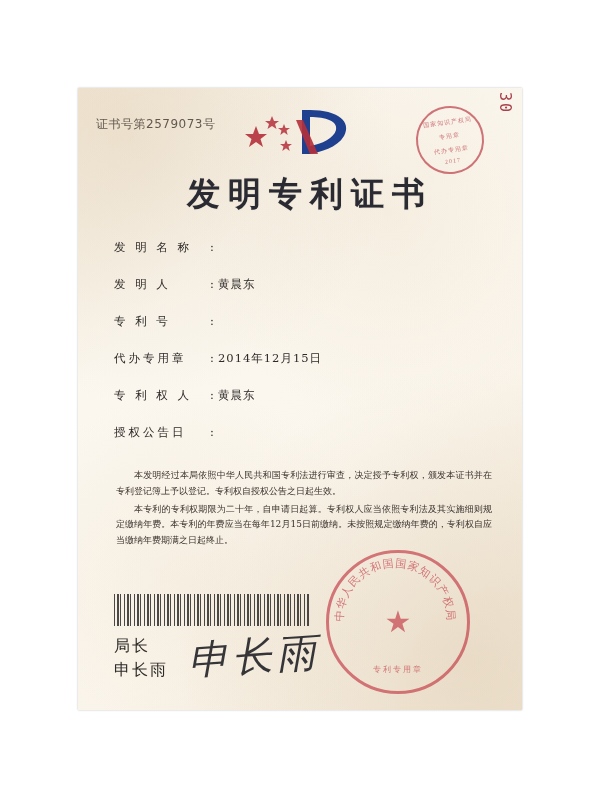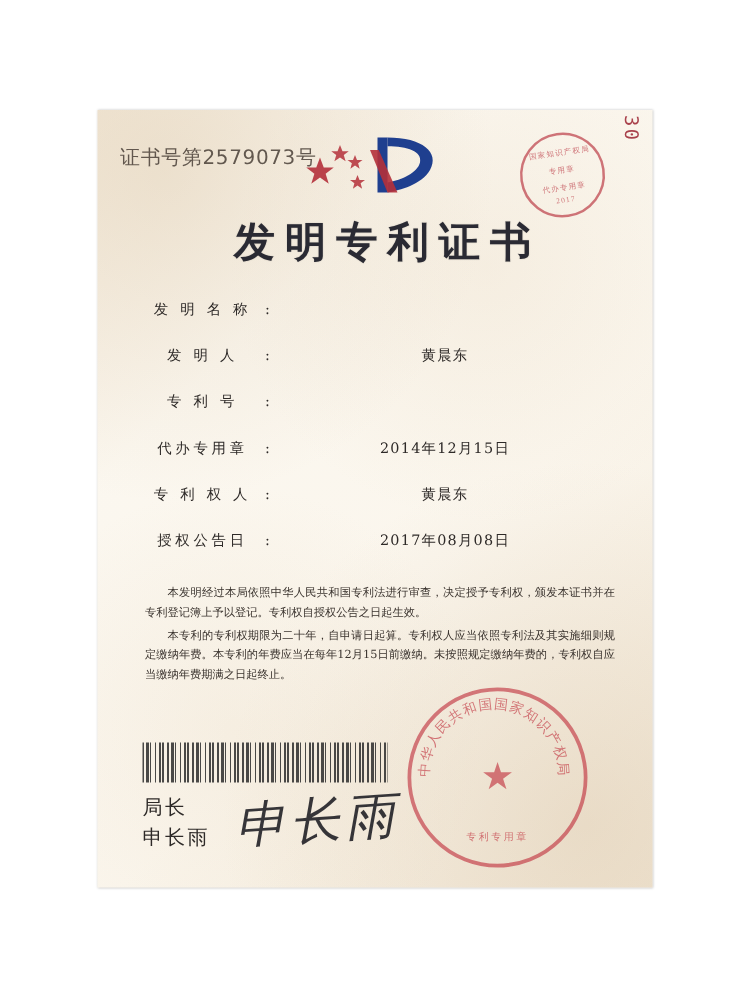--- a/index.html
+++ b/index.html
@@ -51,21 +51,21 @@
     position: relative;
     width: 100%;
     height: 100%;
   }
 
   
   .serial {
     position: absolute;
     left: 18px;
     top: 28px;
-    font-size: 16px;
+    font-size: 12px;
     color: #4a4038;
     letter-spacing: 0.5px;
     font-family: "DejaVu Sans", sans-serif;
     opacity: 0.85;
   }
 
   
   .emblem {
     position: absolute;
     left: 50%;
@@ -147,21 +147,20 @@
     top: 152px;
     right: 28px;
   }
   .field-row {
     display: flex;
     align-items: baseline;
     margin-bottom: 22px;
     font-size: 11.5px;
     color: #2e2a28;
     font-family: "DejaVu Serif", serif;
-    text-align: center;
   }
   .field-label {
     width: 96px;
     letter-spacing: 3px;
     white-space: nowrap;
   }
   .field-colon {
     width: 8px;
   }
   .field-value {
@@ -339,21 +338,20 @@
 
         <div class="field-row">
           <span class="field-label">专 利 权 人</span>
           <span class="field-colon">:</span>
           <span class="field-value">黄晨东</span>
         </div>
 
         <div class="field-row">
           <span class="field-label">授权公告日</span>
           <span class="field-colon">:</span>
-          <span class="field-value">2017年08月08日</span>
         </div>
 
       </div>
 
       <div class="body-text">
         <p>本发明经过本局依照中华人民共和国专利法进行审查，决定授予专利权，颁发本证书并在专利登记簿上予以登记。专利权自授权公告之日起生效。</p>
         <p>本专利的专利权期限为二十年，自申请日起算。专利权人应当依照专利法及其实施细则规定缴纳年费。本专利的年费应当在每年12月15日前缴纳。未按照规定缴纳年费的，专利权自应当缴纳年费期满之日起终止。</p>
       </div>
 
       <div class="barcode"></div>

